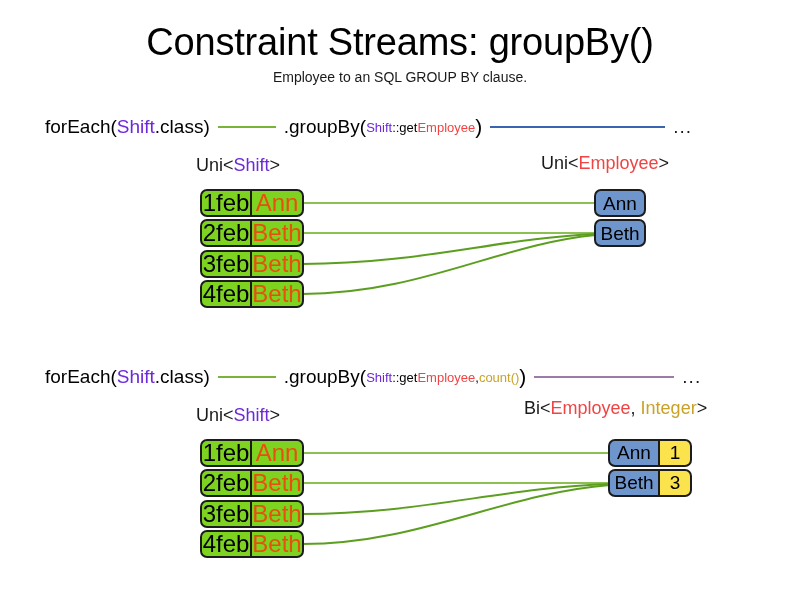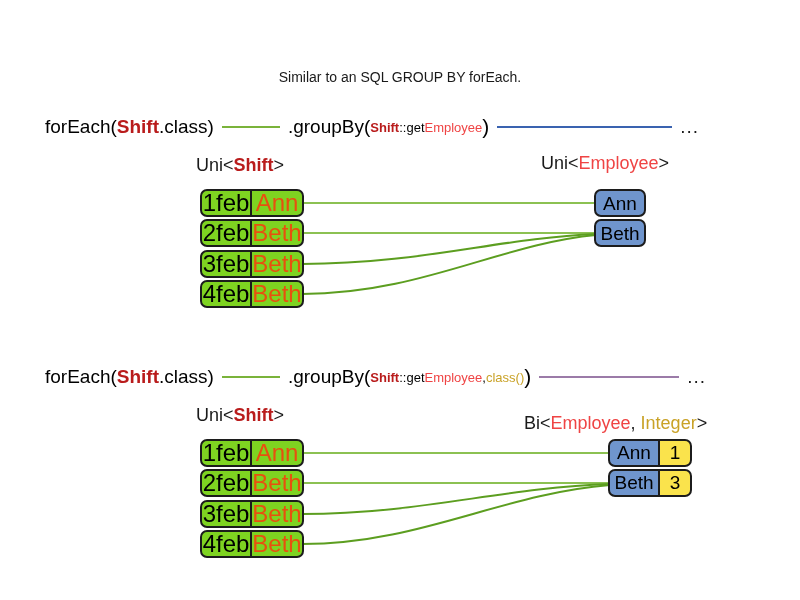--- a/index.html
+++ b/index.html
@@ -48,21 +48,21 @@
     position: absolute;
     left: 45px;
     width: 720px;
     height: 26px;
     display: flex;
     align-items: center;
     font-size: 19px;
     white-space: nowrap;
   }
   .codeline .seg { display: inline-block; }
-  .tok-shift   { color: #b91c1c; font-weight: bold; }
+  .tok-shift   { color: #6d28d9; }
   .tok-emp     { color: #ef4444; }
   .tok-plain   { color: #000000; }
   .tok-count   { color: #c9a227; }
   .tok-integer { color: #c9a227; }
   .small-args  { font-size: 13px; }
   .paren-big   { font-size: 21px; }
 
   .rule {
     display: inline-block;
     height: 0;
@@ -162,21 +162,22 @@
     left: 0; top: 0;
     width: 800px; height: 600px;
     pointer-events: none;
   }
 </style>
 </head>
 <body>
 
 <div id="stage">
 
-  <div class="subtitle">Similar to an SQL GROUP BY forEach.</div>
+  <div class="title">Constraint Streams: groupBy()</div>
+  <div class="subtitle">Employee to an SQL GROUP BY clause.</div>
 
   <svg class="connectors" viewBox="0 0 800 600">
 
     <path d="M302,203 L596,203" stroke="#8cc152" stroke-width="2" fill="none"></path>
     <path d="M302,233 L596,233" stroke="#8cc152" stroke-width="2" fill="none"></path>
     <path d="M302,264 C420,264 500,238 596,234" stroke="#5c9e20" stroke-width="2" fill="none"></path>
     <path d="M302,294 C420,294 500,244 596,235" stroke="#5c9e20" stroke-width="2" fill="none"></path>
 
     <path d="M302,453 L610,453" stroke="#8cc152" stroke-width="2" fill="none"></path>
     <path d="M302,483 L610,483" stroke="#8cc152" stroke-width="2" fill="none"></path>
@@ -229,31 +230,31 @@
   <div class="codeline" style="top:364px;">
     <span class="seg tok-plain">forEach(</span>
       <span class="seg tok-shift">Shift</span>
       <span class="seg tok-plain">.class)</span>
     <span class="rule green-short"></span>
     <span class="seg tok-plain">.groupBy(</span>
       <span class="seg small-args tok-shift">Shift</span>
       <span class="seg small-args tok-plain">::get</span>
       <span class="seg small-args tok-emp">Employee</span>
       <span class="seg small-args tok-plain">, </span>
-      <span class="seg small-args tok-count">class()</span>
+      <span class="seg small-args tok-count">count()</span>
       <span class="seg paren-big tok-plain">)</span>
     <span class="rule purple-long"></span>
     <span class="seg ellipsis">...</span>
   </div>
 
   <div class="typelabel" style="left:196px; top:405px;">
     <span>Uni&lt;</span><span class="tok-shift">Shift</span><span>&gt;</span>
   </div>
 
-  <div class="typelabel" style="left:524px; top:413px;text-align:right;">
+  <div class="typelabel" style="left:524px; top:398px;text-align:right;">
     <span>Bi&lt;</span><span class="tok-emp">Employee</span><span>, </span><span class="tok-integer">Integer</span><span>&gt;</span>
   </div>
 
   <div class="shift-row" style="left:200px; top:439px;">
     <div class="cell date">1feb</div>
     <div class="cell name">Ann</div>
   </div>
   <div class="shift-row" style="left:200px; top:469px;">
     <div class="cell date">2feb</div>
     <div class="cell name">Beth</div>

